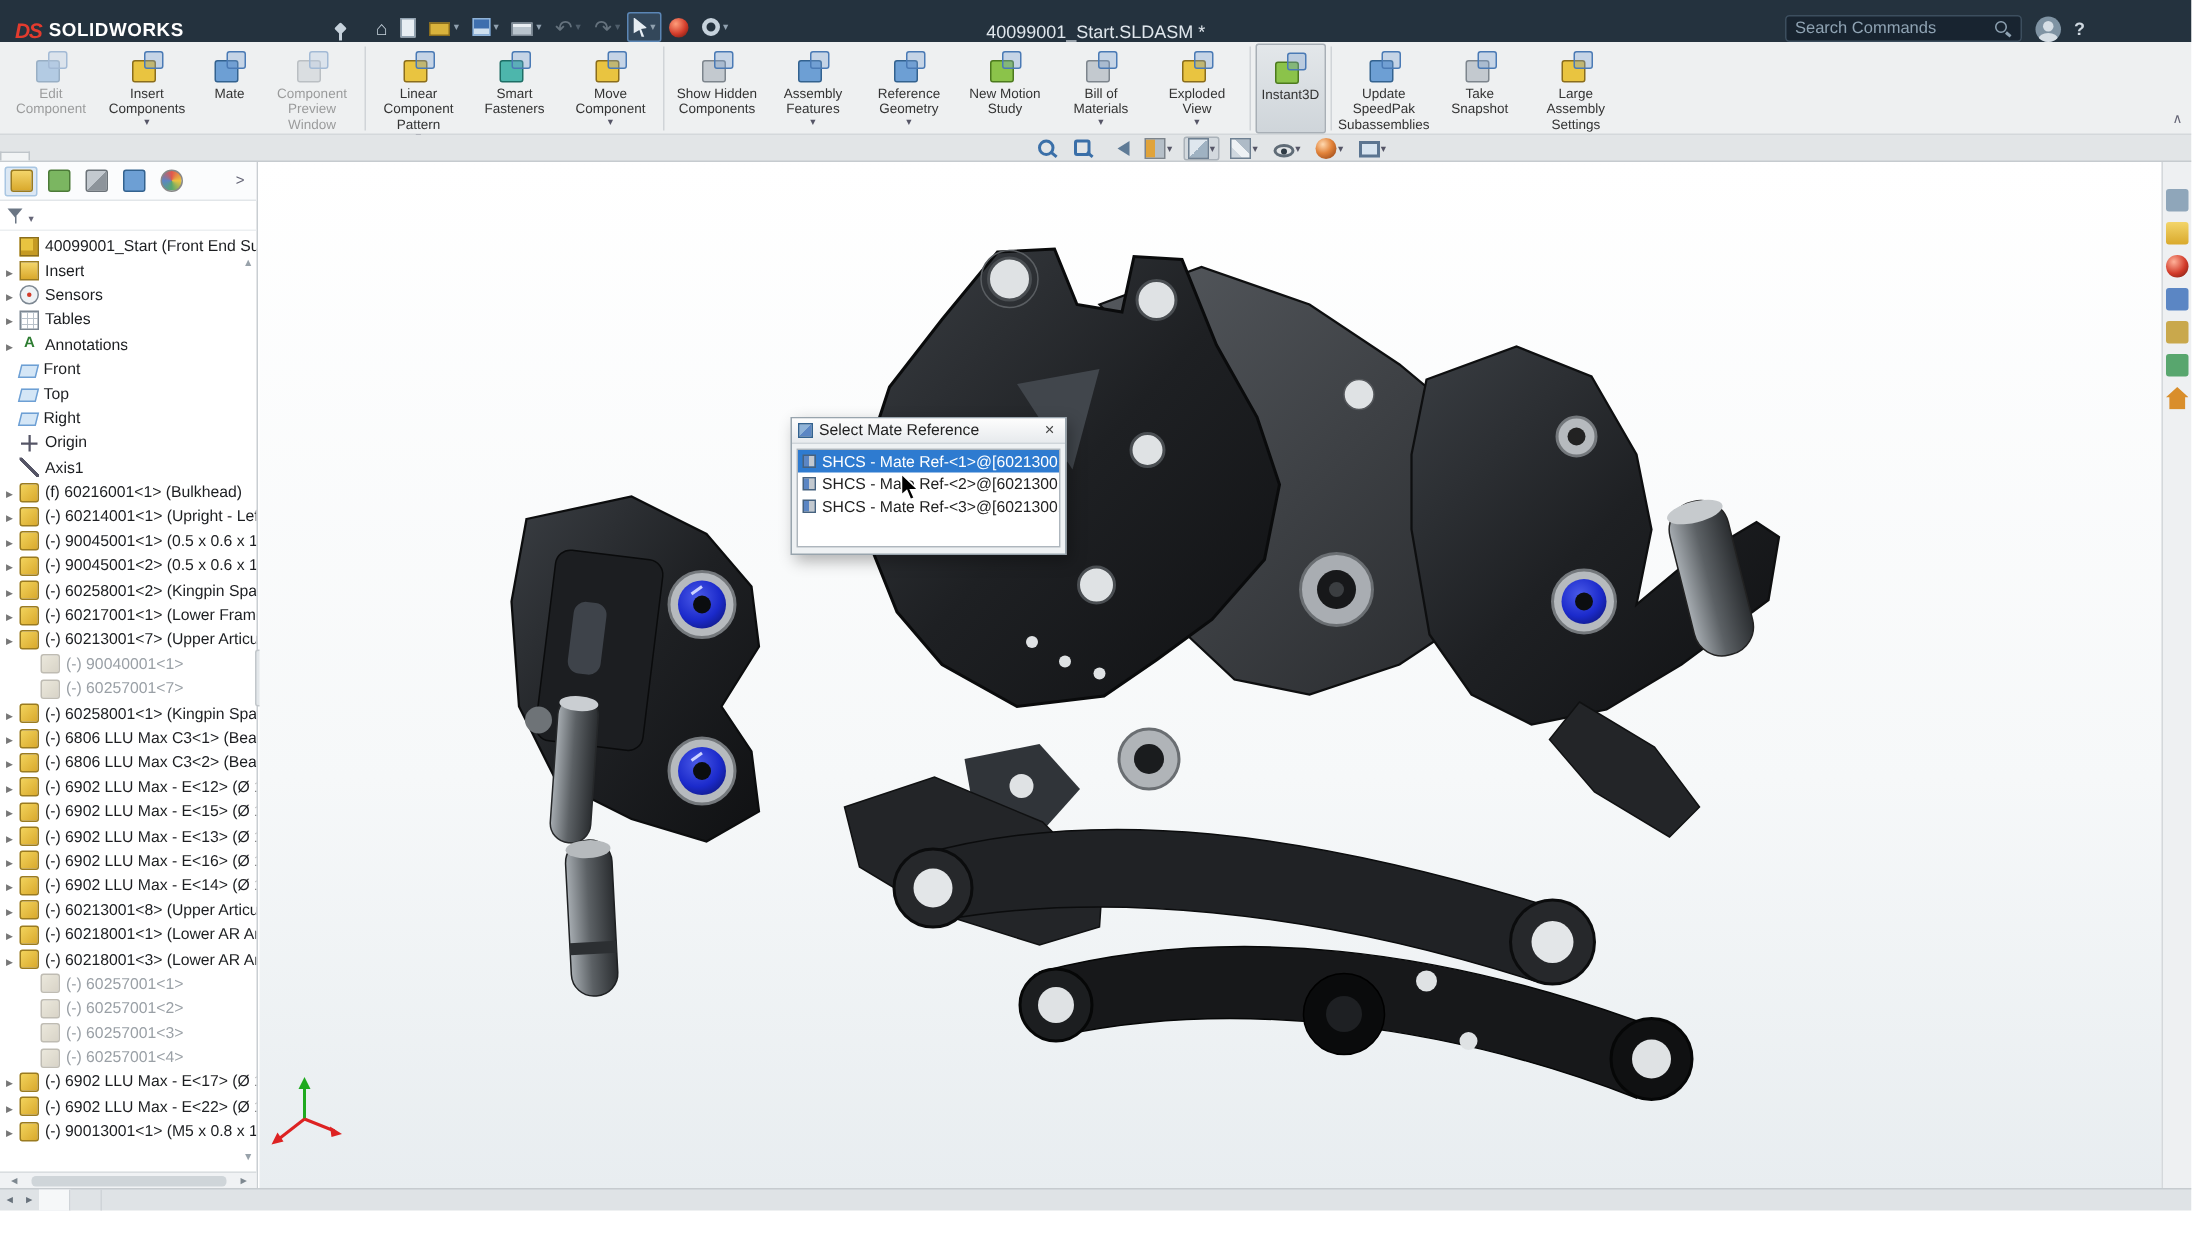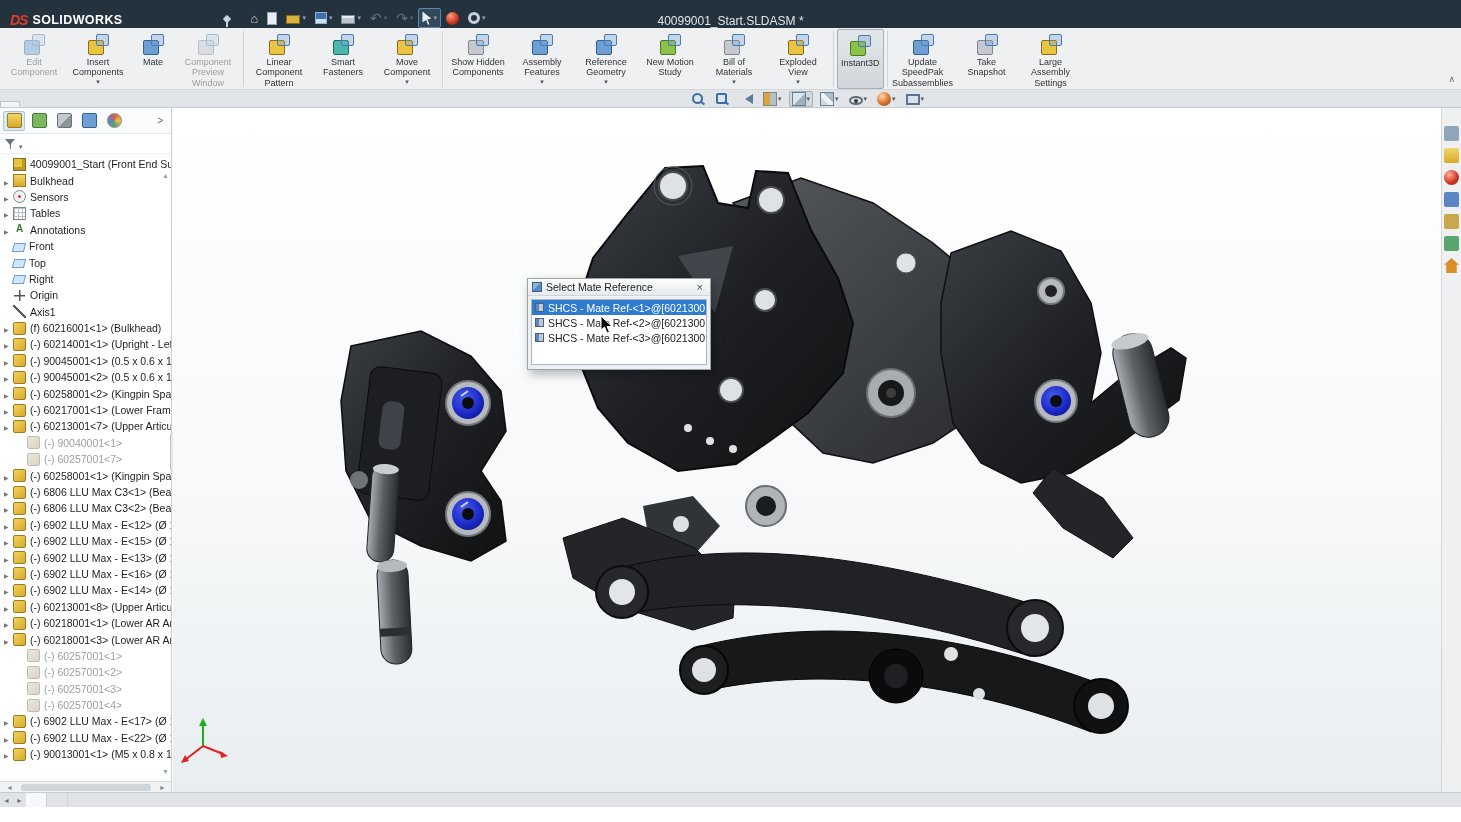--- a/index.html
+++ b/index.html
@@ -238,20 +238,35 @@
         <div class="q q-ball">
           <span class="qg"></span>
           <span class="qs"></span>
         </div>
         <div class="q q-gear caret">
           <span class="qg"></span>
           <span class="qs"></span>
         </div>
       </div>
     <div class="doc-title">40099001_Start.SLDASM *</div>
+    <div class="tb-right">
+      <div class="search">
+        <span class="s-txt">Search Commands</span>
+        <span class="s-mag"></span>
+      </div>
+      <span class="avatar"></span>
+      <span class="help">?</span>
+      <div class="wctl">
+
+      <span class="wcg"></span>
+          <span class="wcg"></span>
+          <span class="wcg"></span>
+          <span class="wcg"></span>
+        </div>
+    </div>
   </div>
 
   <div class="ribbon">
 
   <div class="rbtn ic-blue disabled">
         <span class="ric"></span>
         <span class="rlabel">Edit Component</span>
       </div>
       <div class="rbtn caret">
         <span class="ric"></span>
@@ -418,21 +433,21 @@
         <div class="trow root">
           <span class="tarrow"></span>
           <span class="ti"></span>
           <span class="tlab">40099001_Start (Front End Sub Asse</span>
         </div>
         <div>
 
         <div class="trow i-hist has-arrow">
               <span class="tarrow"></span>
               <span class="ti"></span>
-              <span class="tlab">Bulkhead</span>
+              <span class="tlab">Insert</span>
             </div>
             <div class="trow i-sensor has-arrow">
               <span class="tarrow"></span>
               <span class="ti"></span>
               <span class="tlab">Sensors</span>
             </div>
             <div class="trow i-table has-arrow">
               <span class="tarrow"></span>
               <span class="ti"></span>
               <span class="tlab">Tables</span>

